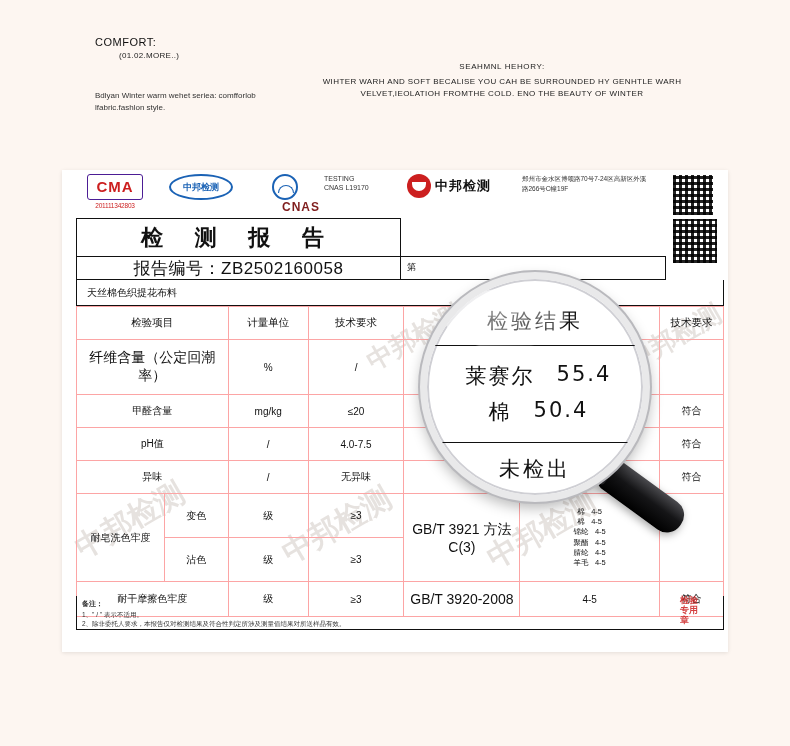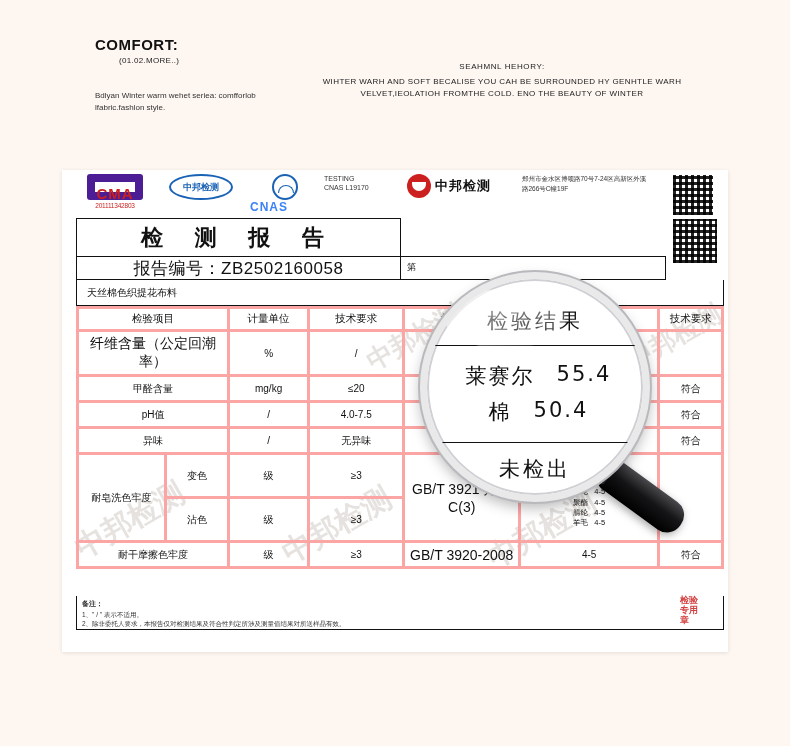--- a/index.html
+++ b/index.html
@@ -16,22 +16,22 @@
     background: #fdf6f1;
   }
 
   
   .comfort-block {
     position: absolute;
     left: 95px; top: 36px;
     color: #111;
   }
   .comfort-title {
-    font-size: 15px;
-    font-weight: bold;
+    font-size: 11px;
+    font-weight: normal;
     letter-spacing: 0.5px;
   }
   .comfort-sub {
     font-size: 8px;
     margin-top: 3px;
     letter-spacing: 0.3px;
     color: #222;
     padding-left: 24px;
   }
   .comfort-desc {
@@ -102,21 +102,21 @@
   .logo-cma  { left: 14px;  width: 78px; }
   .logo-cnas { left: 100px; width: 78px; }
   .logo-cnas2{ left: 188px; width: 70px; }
   .logo-test { left: 262px; width: 62px; text-align: left; }
   .logo-zb   { left: 345px; width: 110px; }
   .logo-addr { left: 460px; width: 130px; text-align: left; }
   .logo-qr   { left: 600px; width: 62px; }
 
   .cma-badge {
     width: 56px; height: 26px; margin: 0 auto;
-    border: 8px solid #4c1d95;
+    border: 1px solid #4c1d95;
     border-radius: 3px;
     color: #cc1f1f;
     font-weight: bold;
     font-size: 15px;
     line-height: 23px;
     letter-spacing: 1px;
     background: #fff;
   }
   .cma-num {
     font-size: 6.5px;
@@ -144,23 +144,23 @@
     content: "";
     position: absolute; left: 4px; top: 9px;
     width: 14px; height: 7px;
     border: 1.5px solid #1a62b5;
     border-bottom: none;
     border-radius: 14px 14px 0 0;
   }
   .cnas-word {
     font-size: 12px;
     font-weight: bold;
-    color: #3b82f6;
+    color: #7f1d1d;
     letter-spacing: 1px;
-    text-align: left;
+    text-align: right;
   }
   .test-line { font-size: 7px; color: #333; line-height: 1.35; }
   .zb-wrap { display: flex; align-items: center; gap: 4px; }
   .zb-mark {
     width: 24px; height: 24px;
     border-radius: 50%;
     background: #cc1f1f;
     position: relative;
   }
   .zb-mark::after {
@@ -246,24 +246,24 @@
   }
   table.grid {
     position: absolute;
     left: 14px; top: 136px;
     width: 648px;
     border-collapse: collapse;
     font-size: 10px;
     color: #111;
   }
   table.grid td, table.grid th {
-    border: 3px solid #fca5a5;
+    border: 1px solid #fca5a5;
     text-align: center;
     vertical-align: middle;
-    padding: 3px 2px;
+    padding: 9px 2px;
     font-weight: normal;
     background: transparent;
   }
   table.grid th { font-size: 10.5px; }
   .col-item   { width: 152px; }
   .col-unit   { width: 80px; }
   .col-req    { width: 96px; }
   .col-method { width: 116px; }
   .col-result { width: 140px; }
   .col-judge  { width: 64px; }

